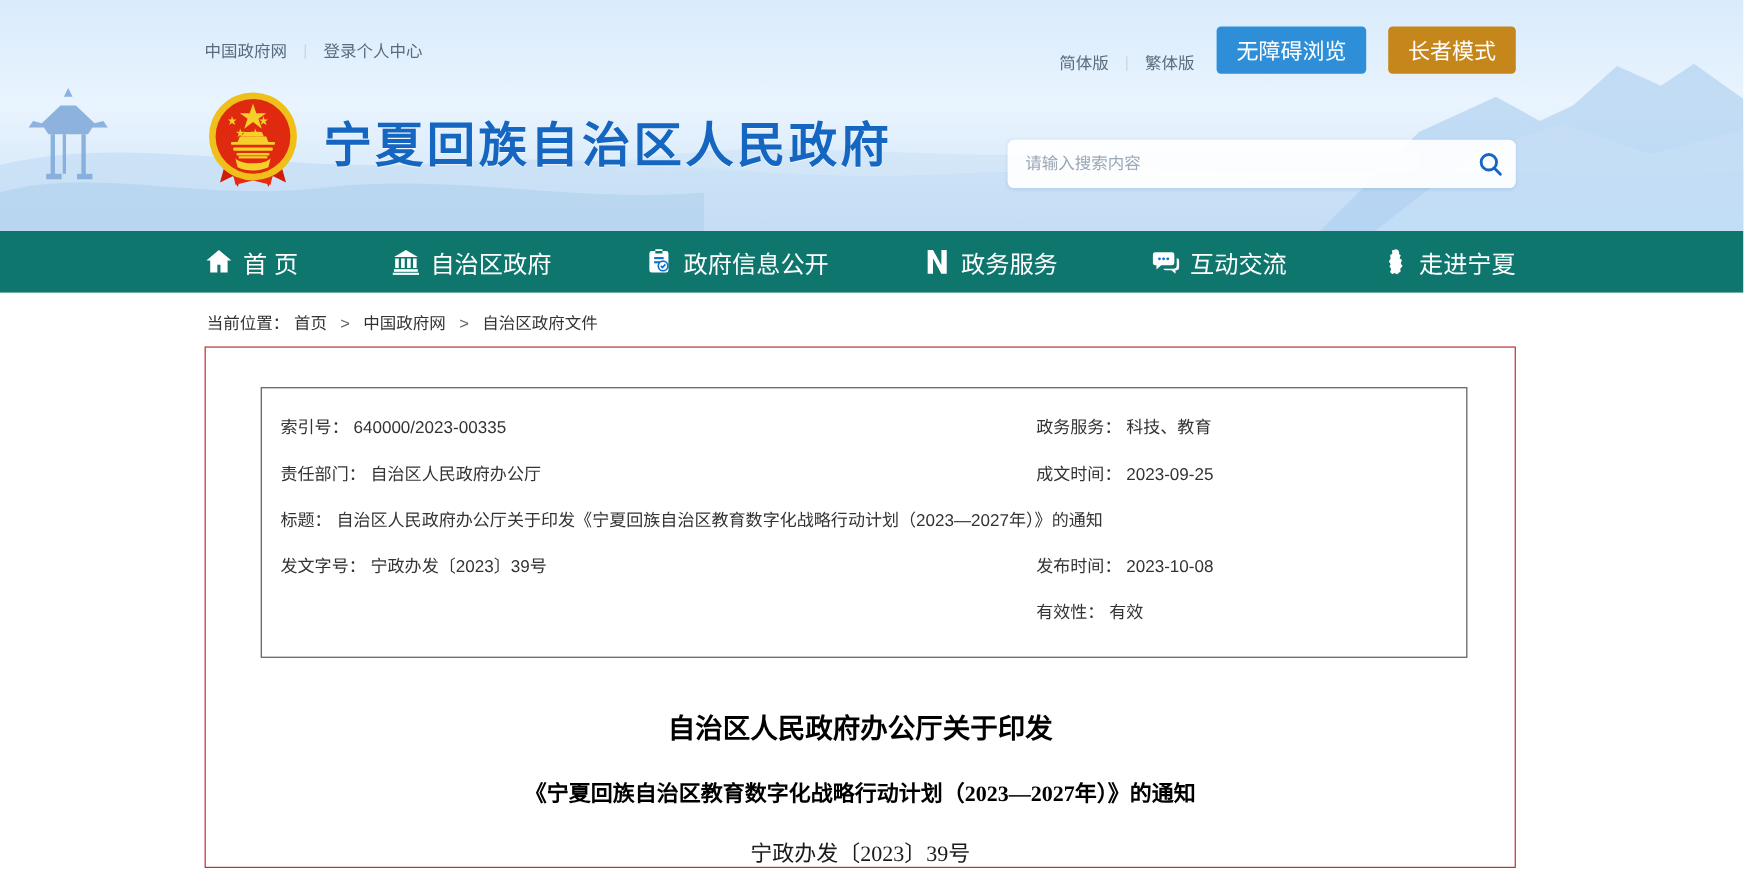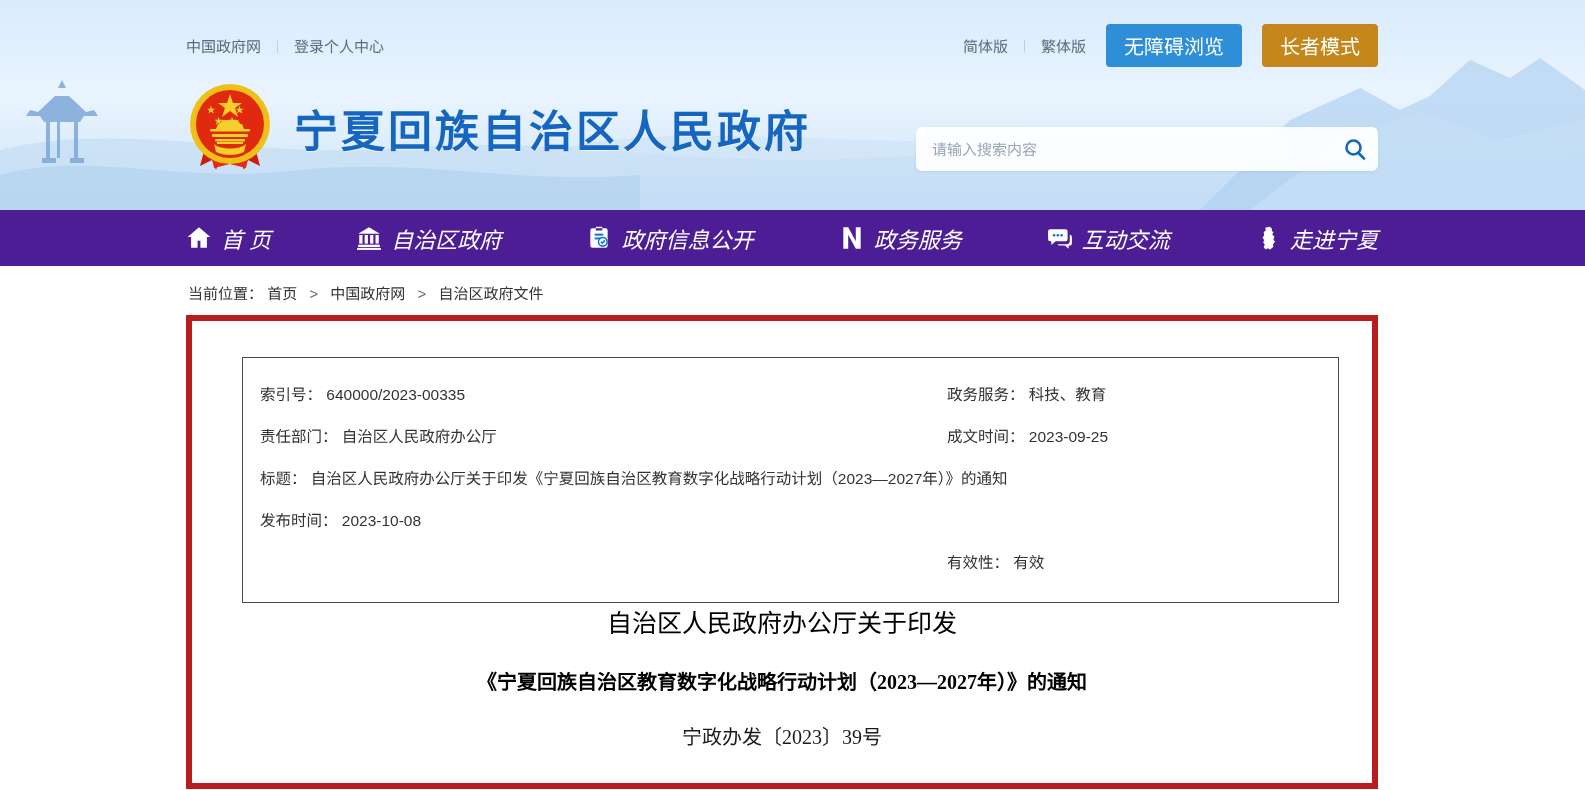--- a/index.html
+++ b/index.html
@@ -9,71 +9,71 @@
   
   .site-header { position:relative; width:100%; height:210px;
     background:linear-gradient(180deg,#d9ebfc 0%,#e9f4fe 45%,#cfe4f8 100%); overflow:hidden; }
   .header-art { position:absolute; left:0; top:0; width:100%; height:100%; pointer-events:none; }
   .header-inner { position:relative; width:1192px; margin-left:186px; height:100%; }
 
   .topbar { position:absolute; top:24px; left:0; right:0; display:flex;
     justify-content:space-between; align-items:center; font-size:15px; color:#5a6b7d;gap:47px; }
   .topbar a { color:#5a6b7d; text-decoration:none; cursor:pointer; }
   .tb-sep { color:#a8bccd; margin:0 10px; font-size:13px; }
-  .tb-right { display:flex; align-items:center; }
+  .tb-right { display:flex; align-items:flex-end; }
   .tb-btn { display:inline-block; margin-left:20px; padding:7px 18px; border-radius:4px;
     color:#fff; font-size:20px; cursor:pointer; border:none; }
   .btn-access { background:#2e8fd8; }
   .btn-elder  { background:#c5861b; }
 
   .brand-row { position:absolute; top:82px; left:0; right:0; display:flex; align-items:center;text-align:right; }
   .emblem { width:88px; height:92px; flex:0 0 auto; cursor:pointer; }
   .site-title { margin-left:20px; font-size:44px; font-weight:bold; color:#1566c0;
     letter-spacing:3px; cursor:pointer; text-shadow:0 1px 0 rgba(255,255,255,.6); }
 
   .search-box { position:absolute; top:106px; right:0; width:462px; height:44px;
     background:rgba(255,255,255,.92); border-radius:6px; display:flex; align-items:center;
     box-shadow:0 1px 3px rgba(90,130,180,.15);margin-top:21px; }
   .search-box input { flex:1; border:none; outline:none; background:transparent;
     padding:0 16px; font-size:15px; color:#333; }
   .search-box input::placeholder { color:#9aa7b5; }
   .search-btn { width:46px; height:44px; display:flex; align-items:center; justify-content:center;
     background:transparent; border:none; cursor:pointer; }
 
   
-  .main-nav { width:100%; height:56px; background:#4c1d95;font-style:italic; }
+  .main-nav { width:100%; height:56px; background:#0f766e; }
   .nav-inner { width:1192px; margin-left:186px; height:56px; display:flex;
     justify-content:space-between; align-items:center; }
   .nav-item { display:flex; align-items:center; gap:9px; color:#fff; font-size:22px;
     cursor:pointer; white-space:nowrap; }
   .nav-item .nicon { width:26px; height:26px; display:inline-flex; }
 
   
   .crumb-row { width:1192px; margin:0 0 0 186px; padding:16px 0 12px 2px;
     font-size:15px; color:#333; }
   .crumb-row a { color:#333; text-decoration:none; cursor:pointer; }
   .crumb-sep { margin:0 8px; color:#666; }
   .crumb-prefix { }
 
   
   .content-box { width:1192px; margin-left:186px; background:#fff;
-    border:6px solid #b91c1c; height:474px; overflow:hidden; }
+    border:1px solid #b91c1c; height:474px; overflow:hidden; }
 
   .meta-box { width:1097px; margin:36px auto 0 50px; border:1px solid #4a4a4a;
     padding:16px 0 18px 0; font-size:15.5px; color:#333; }
   .meta-row { display:flex; line-height:42px; padding-left:17px; }
   .meta-cell-l { width:687px; flex:0 0 auto; }
   .meta-cell-r { flex:1; }
   .meta-full { padding-right:20px; }
   .m-label { color:#333; }
   .m-value { color:#333; }
 
   .article-head { text-align:center; color:#000;
     font-family:"Liberation Serif","DejaVu Serif",serif; }
-  .art-line1 { font-size:25px; font-weight:normal; }
+  .art-line1 { margin-top:44px; font-size:25px; font-weight:bold; }
   .art-line2 { margin-top:27px; font-size:20px; font-weight:bold; }
   .art-docno { margin-top:26px; font-size:20px; color:#1a1a1a; }
 </style>
 </head>
 <body>
 
 <div class="site-header">
   <svg class="header-art" viewBox="0 0 1585 210" preserveAspectRatio="none">
     <path d="M0,210 L0,150 C120,120 260,160 400,148 C560,135 700,168 860,158 C1000,150 1120,170 1250,160 C1380,150 1480,168 1585,155 L1585,210 Z" fill="#bdd9f3" opacity="0.55"></path>
     <path d="M1200,210 L1290,120 L1360,88 L1400,110 L1430,96 L1470,60 L1510,78 L1540,58 L1585,90 L1585,210 Z" fill="#aecff0" opacity="0.65"></path>
@@ -243,20 +243,24 @@
         <span class="m-value">2023-09-25</span>
       </div>
     </div>
     <div class="meta-row meta-full">
       <div>
         <span class="m-label">标题：</span>
         <span class="m-value">自治区人民政府办公厅关于印发《宁夏回族自治区教育数字化战略行动计划（2023—2027年）》的通知</span>
       </div>
     </div>
     <div class="meta-row">
+      <div class="meta-cell-l">
+        <span class="m-label">发文字号：</span>
+        <span class="m-value">宁政办发〔2023〕39号</span>
+      </div>
       <div class="meta-cell-r">
         <span class="m-label">发布时间：</span>
         <span class="m-value">2023-10-08</span>
       </div>
     </div>
     <div class="meta-row">
       <div class="meta-cell-l"></div>
       <div class="meta-cell-r">
         <span class="m-label">有效性：</span>
         <span class="m-value">有效</span>

